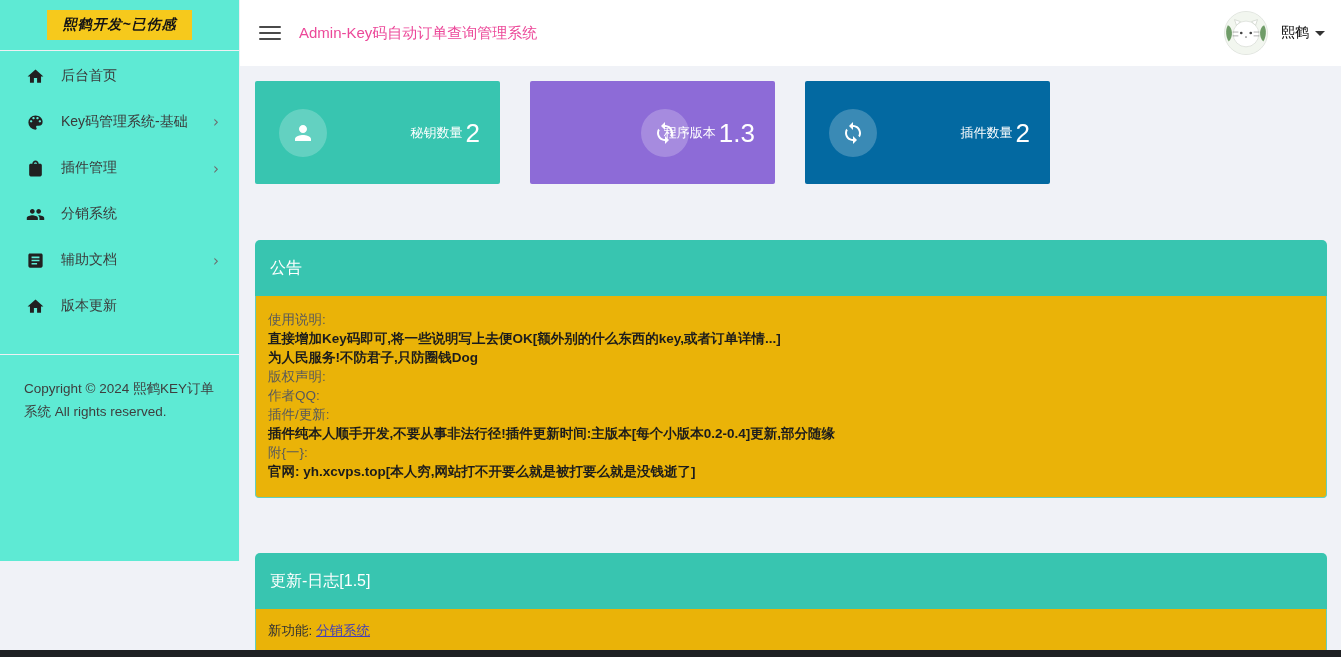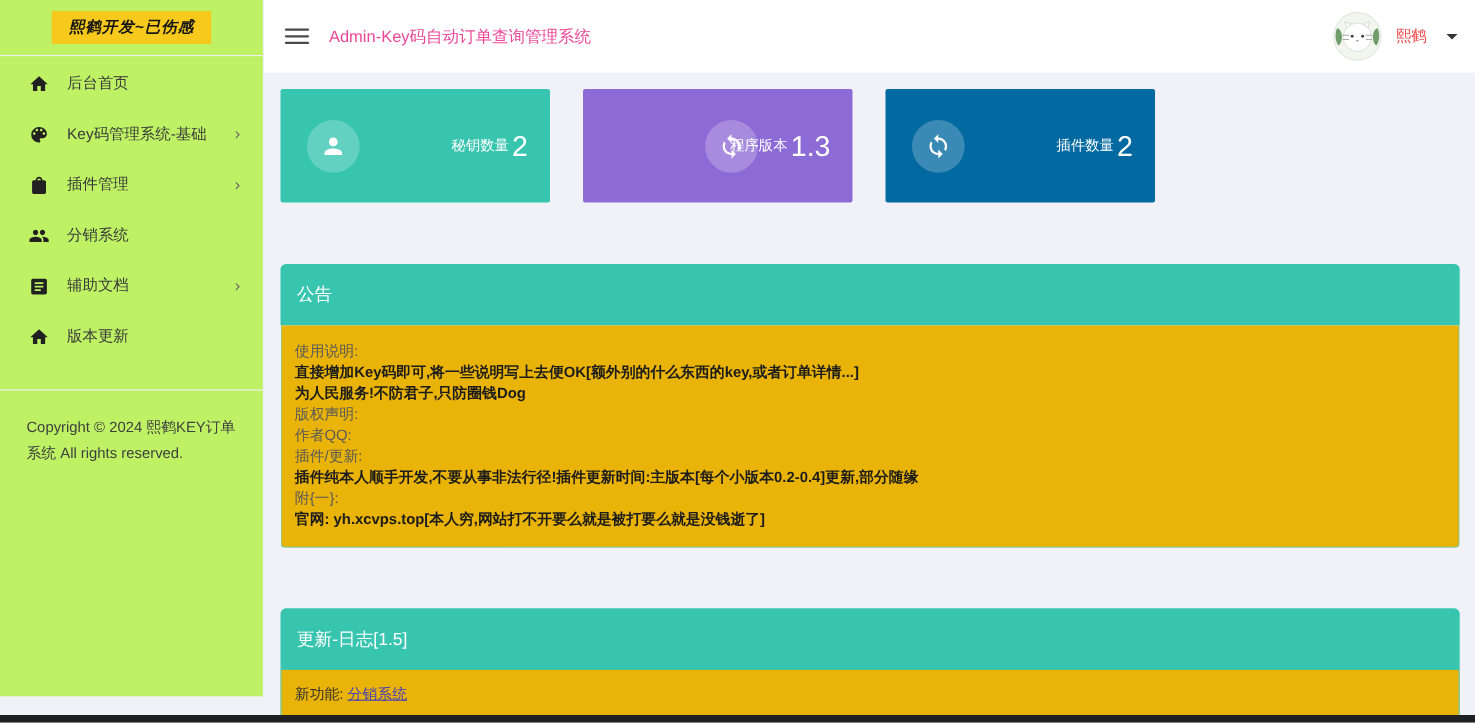--- a/index.html
+++ b/index.html
@@ -5,22 +5,22 @@
   * { margin:0; padding:0; box-sizing:border-box; }
   html,body { width:1341px; height:657px; overflow:hidden; }
   body {
     font-family:"Liberation Sans","DejaVu Sans",sans-serif;
     background:#f0f2f7;
     position:relative;
   }
 
   
   .sidebar {
-    position:absolute; left:0; top:0; width:240px; height:633px;
-    background:#bef264; border-right:1px solid #edeff3;
+    position:absolute; left:0; top:0; width:240px; height:561px;
+    background:#5eead4; border-right:1px solid #edeff3;
   }
   .sidebar-header {
     height:51px; display:flex; align-items:center; justify-content:center;
     border-bottom:1px solid #eef0f3;
   }
   .brand-badge {
     background:#f6c91c; color:#151515; font-weight:bold; font-style:italic;
     font-size:14px; padding:6px 15px; letter-spacing:1px;
   }
   .menu { padding-top:2px; }
@@ -46,21 +46,21 @@
   }
   .hamburger { width:22px; display:flex; flex-direction:column; gap:4px; cursor:pointer; }
   .hamburger span { display:block; height:2px; background:#4a4a4a; border-radius:1px; }
   .topbar-title { margin-left:18px; font-size:15px; color:#ec4899; }
   .topbar-right { margin-left:auto; display:flex; align-items:center; gap:13px; cursor:pointer; }
   .avatar {
     width:44px; height:44px; border-radius:50%; overflow:hidden; background:#f2f6f0;
     border:1px solid #e2e6e0;
   }
   .avatar svg { width:100%; height:100%; }
-  .user-name { font-size:14px; color:#ef4444; display:flex; align-items:center; gap:18px; }
+  .user-name { font-size:14px; color:#000000; display:flex; align-items:center; gap:6px; }
   .caret-down {
     width:0; height:0; border-left:5px solid transparent; border-right:5px solid transparent;
     border-top:5px solid #333;
   }
 
   
   .main { position:absolute; left:240px; top:66px; width:1101px; height:584px; }
 
   .cards { display:flex; gap:30px; margin:15px 14px 0 15px; }
   .stat-card {

